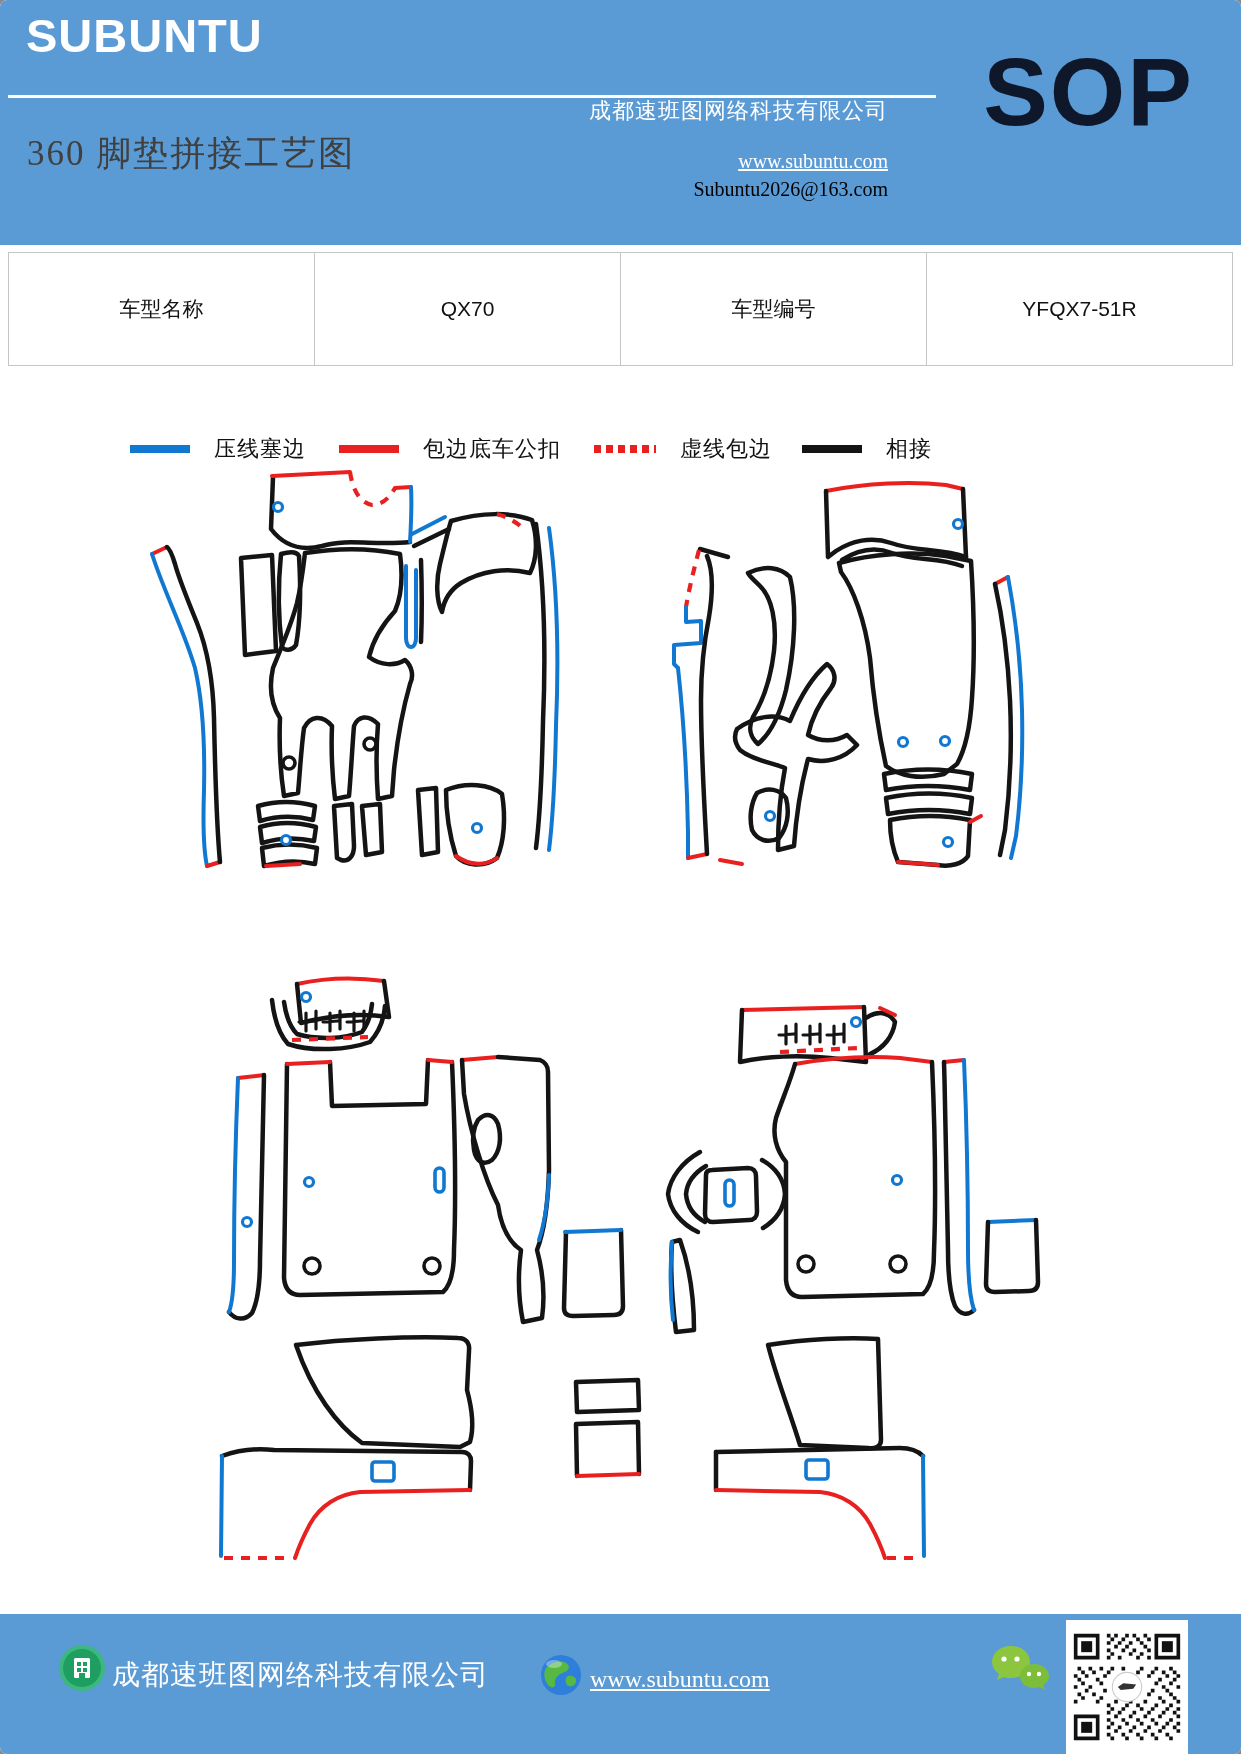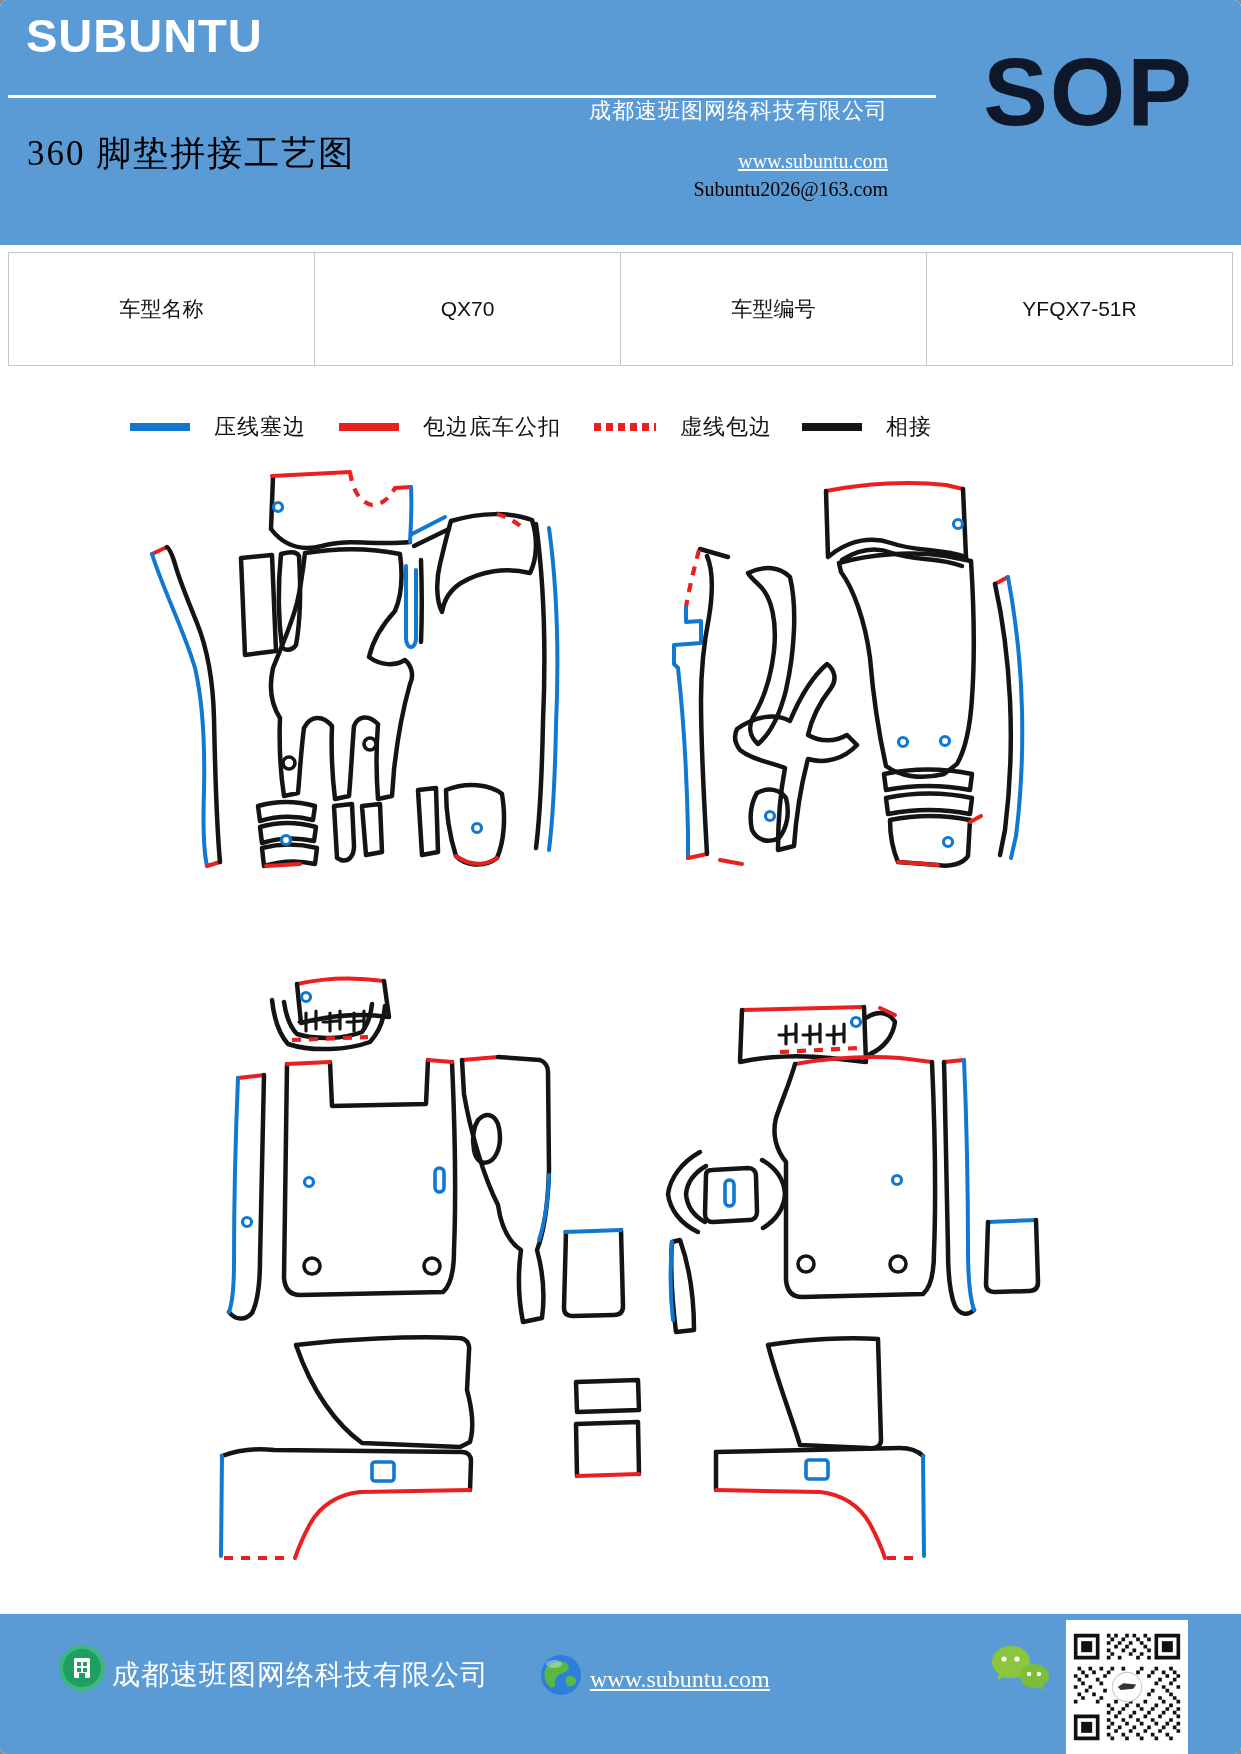--- a/index.html
+++ b/index.html
@@ -3,39 +3,39 @@
 <meta charset="utf-8">
 <style>
   html,body{margin:0;padding:0;background:#888;}
   .page{position:relative;width:1241px;height:1754px;background:#ffffff;overflow:hidden;
         font-family:"Liberation Sans",sans-serif;margin:0 auto;border-radius:7px;}
   
   .header{position:absolute;left:0;top:0;width:1241px;height:245px;background:#5B9BD5;}
   .logo{position:absolute;left:26px;top:8px;color:#fff;font-size:47px;font-weight:800;
         letter-spacing:1px;font-family:"Liberation Sans",sans-serif;}
   .header-rule{position:absolute;left:8px;top:95px;width:928px;height:3px;background:#fff;}
-  .doc-title{position:absolute;left:27px;top:130px;color:#000000;font-size:35px;
+  .doc-title{position:absolute;left:27px;top:130px;color:#404040;font-size:35px;
         font-family:"Liberation Serif",serif;letter-spacing:2px;}
   .hdr-company{position:absolute;right:353px;top:96px;color:#fff;font-size:22px;
         font-family:"Liberation Serif",serif;letter-spacing:1px;white-space:nowrap;}
   .hdr-web{position:absolute;right:353px;top:150px;color:#fff;font-size:20px;
         font-family:"Liberation Serif",serif;text-decoration:underline;white-space:nowrap;}
   .hdr-mail{position:absolute;right:353px;top:178px;color:#000000;font-size:20px;
         font-family:"Liberation Serif",serif;white-space:nowrap;}
   .sop{position:absolute;right:47px;top:36px;color:#0f172a;font-size:97px;font-weight:800;
         letter-spacing:2px;font-family:"Liberation Sans",sans-serif;}
   
   .info-table{position:absolute;left:8px;top:252px;width:1225px;height:114px;
         border-collapse:collapse;table-layout:fixed;padding-left:24px;}
   .info-table td{border:1px solid #c6c6c6;text-align:center;vertical-align:middle;
         height:56px;font-size:21px;color:#111;}
   .info-table td.lab{font-family:"Liberation Serif",serif;}
   .info-table td.val{font-family:"Liberation Sans",sans-serif;font-size:21px;}
   
-  .legend{position:absolute;left:0;top:410px;width:1048px;height:34px;}
+  .legend{position:absolute;left:0;top:432px;width:1048px;height:34px;}
   .legend-item{position:absolute;top:0;height:34px;display:flex;align-items:center;}
   .legend-label{font-family:"Liberation Serif",serif;font-size:22px;color:#111;
         margin-left:22px;letter-spacing:1px;white-space:nowrap;}
   
   .diagram-svg{position:absolute;left:0;top:440px;}
   .k{stroke:#141414;stroke-width:4.5;fill:none;stroke-linecap:round;stroke-linejoin:round;}
   .k2{stroke:#141414;stroke-width:3.2;fill:none;stroke-linecap:round;stroke-linejoin:round;}
   .b{stroke:#1178d2;stroke-width:4;fill:none;stroke-linecap:round;stroke-linejoin:round;}
   .r{stroke:#e8201f;stroke-width:4;fill:none;stroke-linecap:round;stroke-linejoin:round;}
   .rd{stroke:#e8201f;stroke-width:4.2;fill:none;stroke-linecap:butt;stroke-dasharray:9 8;}

